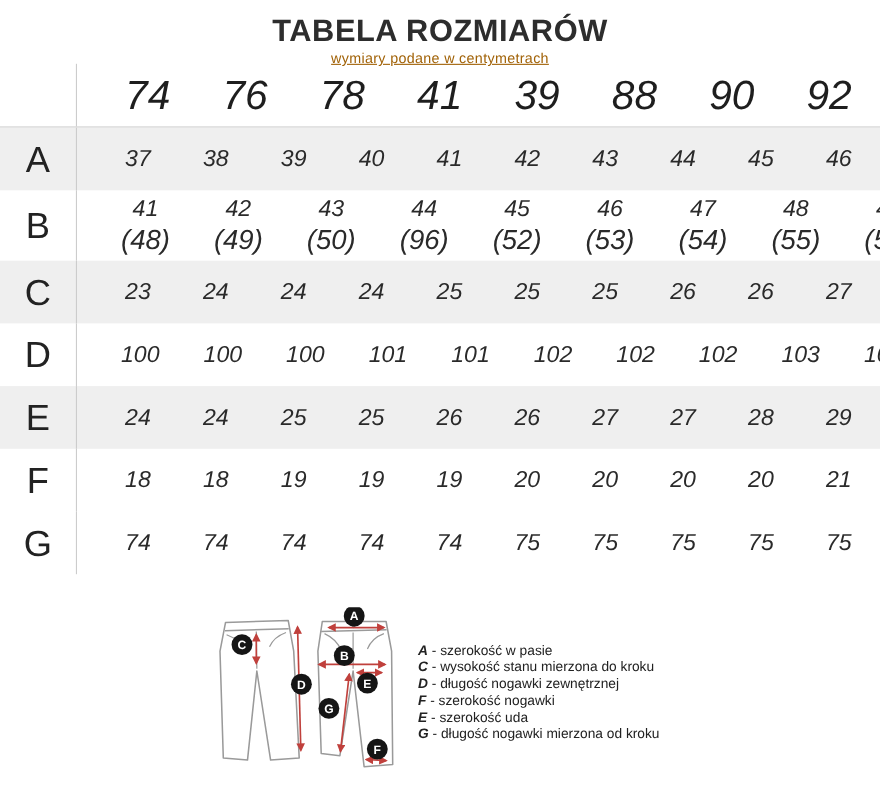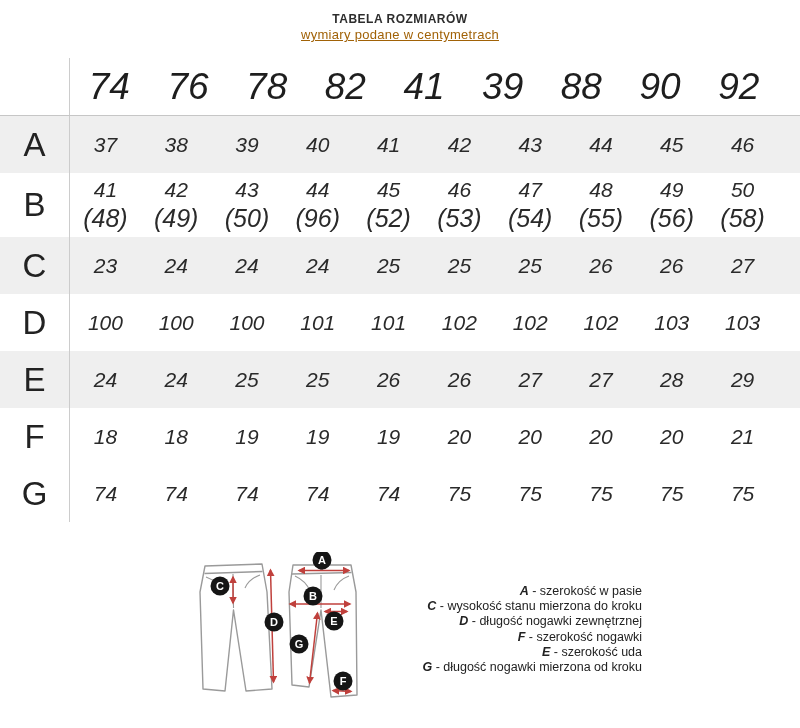--- a/index.html
+++ b/index.html
@@ -3,65 +3,64 @@
 <meta charset="utf-8">
 <style>
   * { margin:0; padding:0; box-sizing:border-box; }
   html,body { background:#ffffff; }
   .page {
     position:relative; width:800px; height:728px; background:#fff; overflow:hidden;
     font-family:"Liberation Sans", sans-serif; color:#2a2a2a;
   }
   
   .hdr { text-align:center; padding-top:12px; height:58px; }
-  .hdr h1 { font-size:12px; font-weight:bold; letter-spacing:0.5px; color:#2d2d2d; }
+  .hdr h1 { font-size:28px; font-weight:bold; letter-spacing:0.5px; color:#2d2d2d; }
   .hdr .sub { font-size:13px; color:#a16207; margin-top:1px; letter-spacing:0.3px;text-decoration:underline; }
 
   
   .size-table { width:800px; }
-  .trow { display:flex; align-items:center; padding-right:22px; }
+  .trow { display:flex; align-items:center; padding-right:22px;gap:40px; }
   .trow.shaded { background:#efefef; }
   .header-row { height:58px; border-bottom:1px solid #c6c6c6; background:#fff; }
   .body-row { height:57px; }
   .body-row.tall { height:64px; }
   .cell { flex:1; text-align:center; }
   .cell.label {
     flex:0 0 70px; align-self:stretch; display:flex; align-items:center; justify-content:center;
     border-right:1px solid #cccccc; font-size:33px; font-weight:300; color:#222;
   }
   .hcell { font-size:37px; font-style:italic; font-weight:300; color:#1e1e1e; }
   .dcell { font-size:21px; font-style:italic; font-weight:300; color:#2a2a2a; line-height:1.2; }
   .dcell .subv { font-size:25px; }
 
   
   .bottom { position:absolute; left:0; top:552px; width:800px; height:176px; display:flex; }
   .diagram-wrap { margin-left:193px; width:184px; height:172px; }
   .legend { list-style:none; margin-left:3px; margin-top:32px; width:262px; }
-  .legend li { font-size:12.5px; line-height:15.2px; color:#222;text-align:right; }
+  .legend li { font-size:12.5px; line-height:15.2px; color:#222; }
   .legend .lt { font-weight:bold; font-style:italic; }
 
   svg text.mark { font-family:"Liberation Sans", sans-serif; font-size:11px; font-weight:bold; fill:#fff; text-anchor:middle; }
 </style>
 </head>
 <body>
 
 <div class="page">
 
   <div class="hdr">
     <h1>TABELA ROZMIARÓW</h1>
     <div class="sub">wymiary podane w centymetrach</div>
   </div>
 
   <div class="size-table">
     <div class="trow header-row">
       <div class="cell label"></div>
     <div class="cell hcell">74</div>
         <div class="cell hcell">76</div>
         <div class="cell hcell">78</div>
-        <div class="cell hcell">82</div>
         <div class="cell hcell">41</div>
         <div class="cell hcell">39</div>
         <div class="cell hcell">88</div>
         <div class="cell hcell">90</div>
         <div class="cell hcell">92</div>
       </div>
     <div>
         <div class="trow body-row shaded">
           <div class="cell label">A</div>
           <div class="cell dcell">

